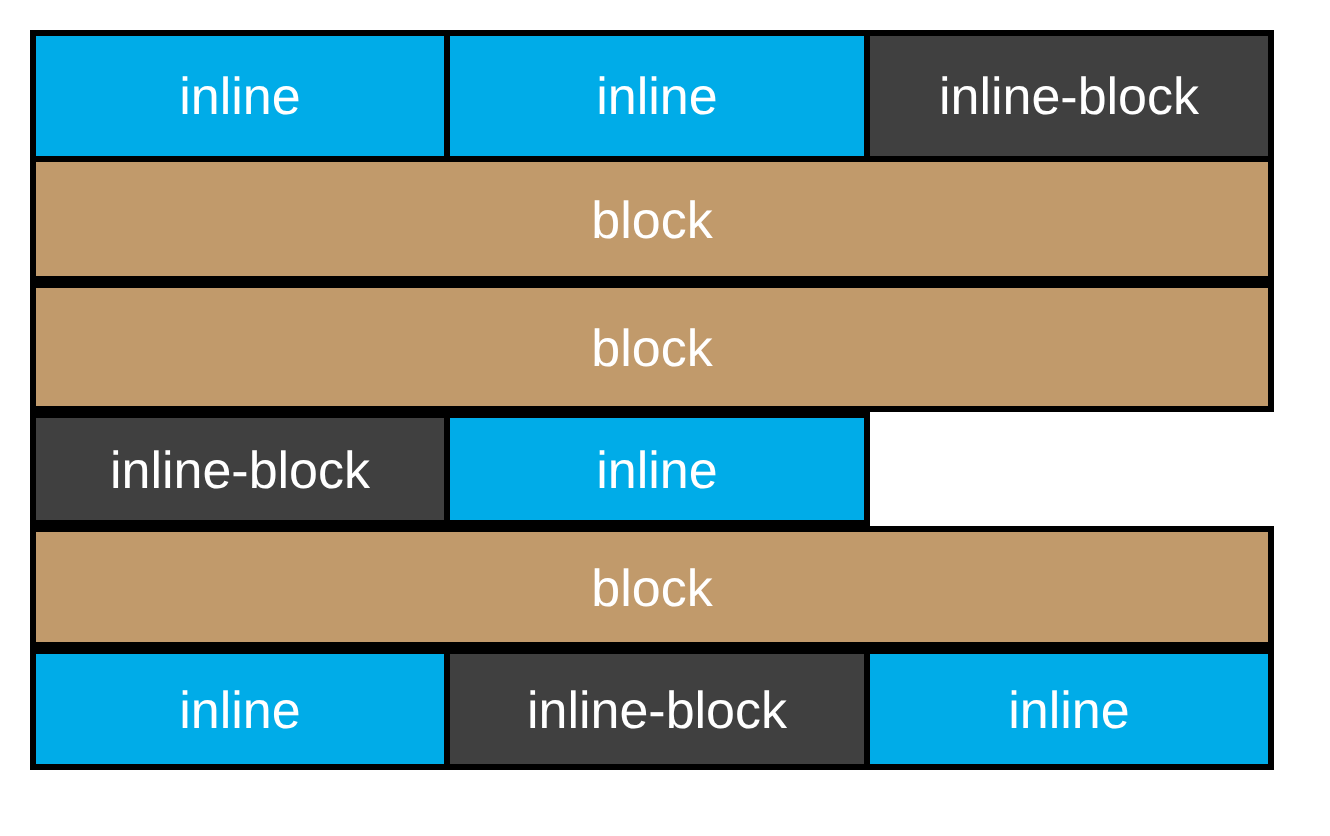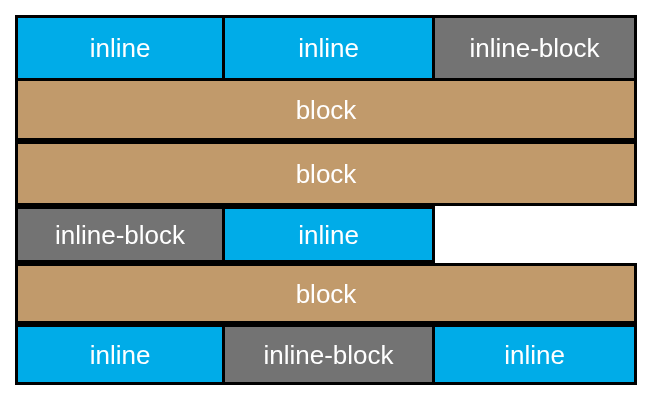--- a/index.html
+++ b/index.html
@@ -40,21 +40,21 @@
     line-height: 1;
     letter-spacing: 0px;
     white-space: nowrap;
     overflow: hidden;
   }
 
   
   .box + .box { margin-left: -3px; }
 
   .type-inline        { background: #00ace8; }
-  .type-inline-block  { background: #737373; }
+  .type-inline-block  { background: #404040; }
   .type-block         { background: #c19a6b; }
 
   .spacer {
     background: transparent;
     border: none;
   }
 
   
   .r1 { top: 15px;  height: 66px; }
   .r2 { top: 81px;  height: 63px; }

